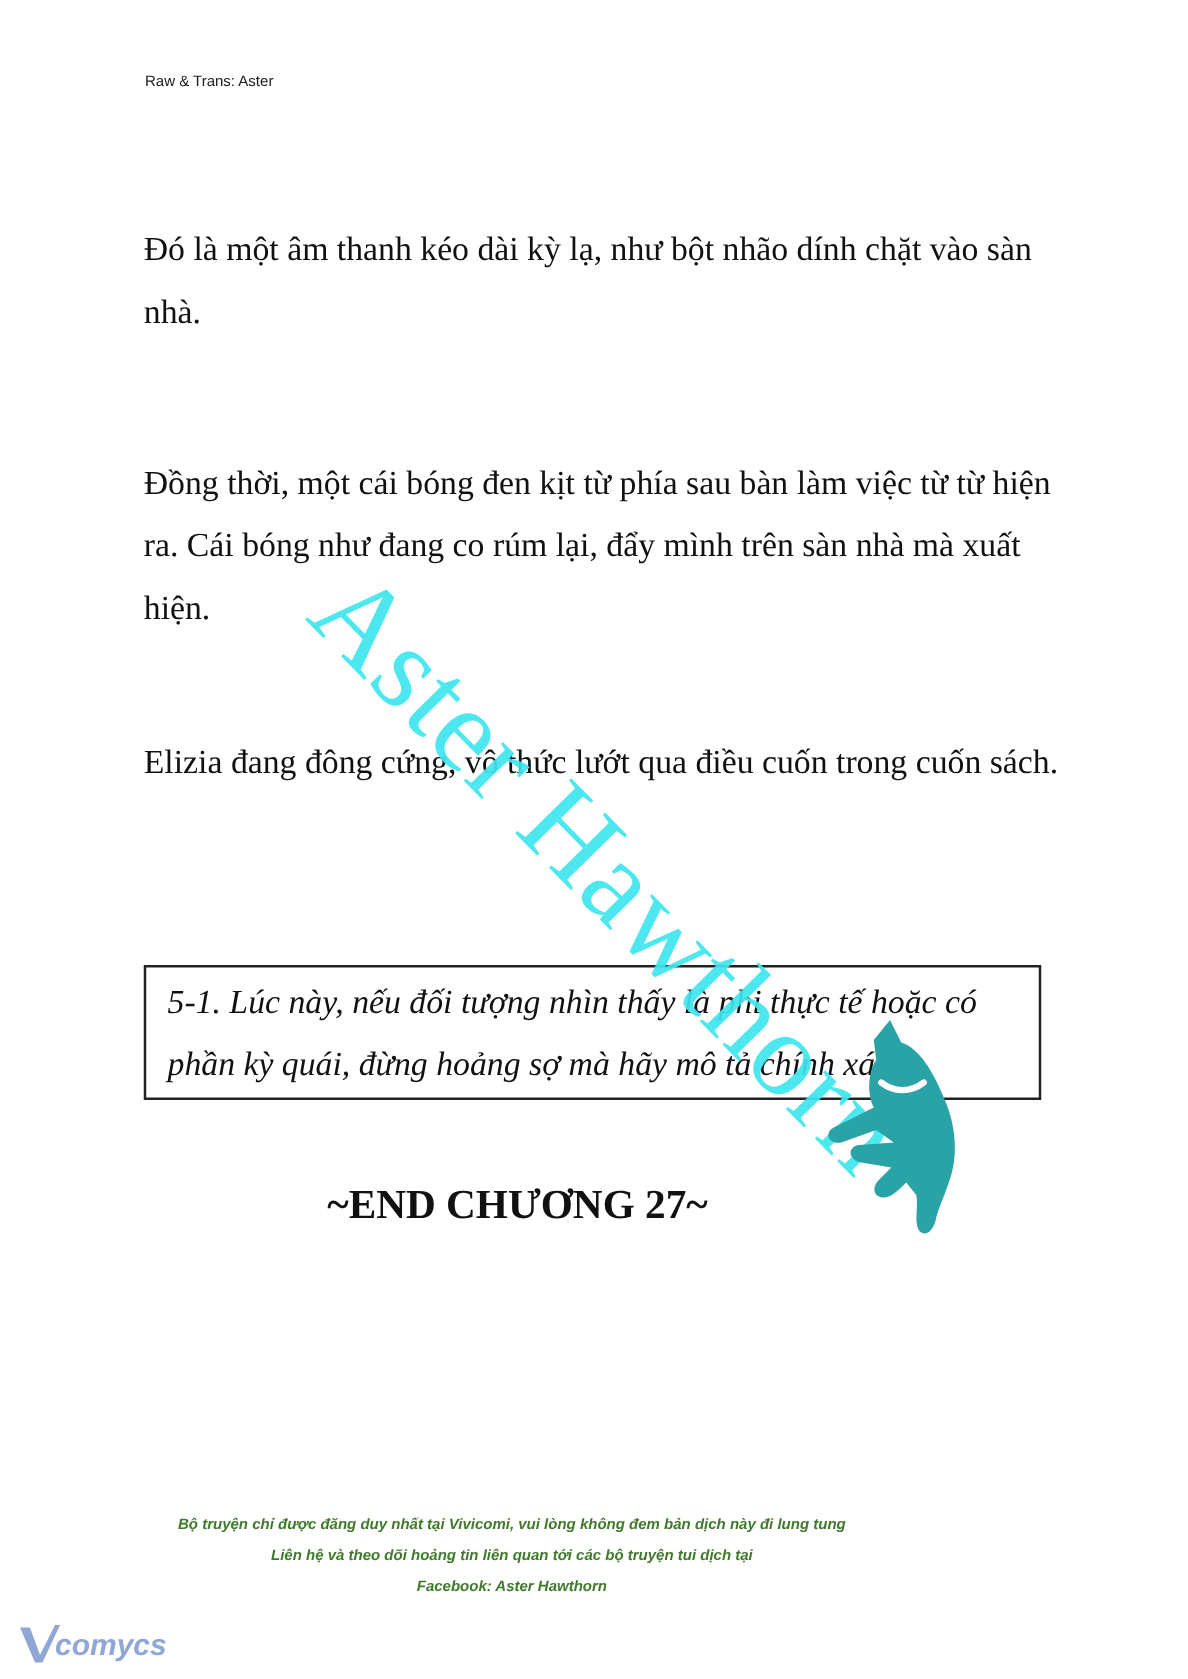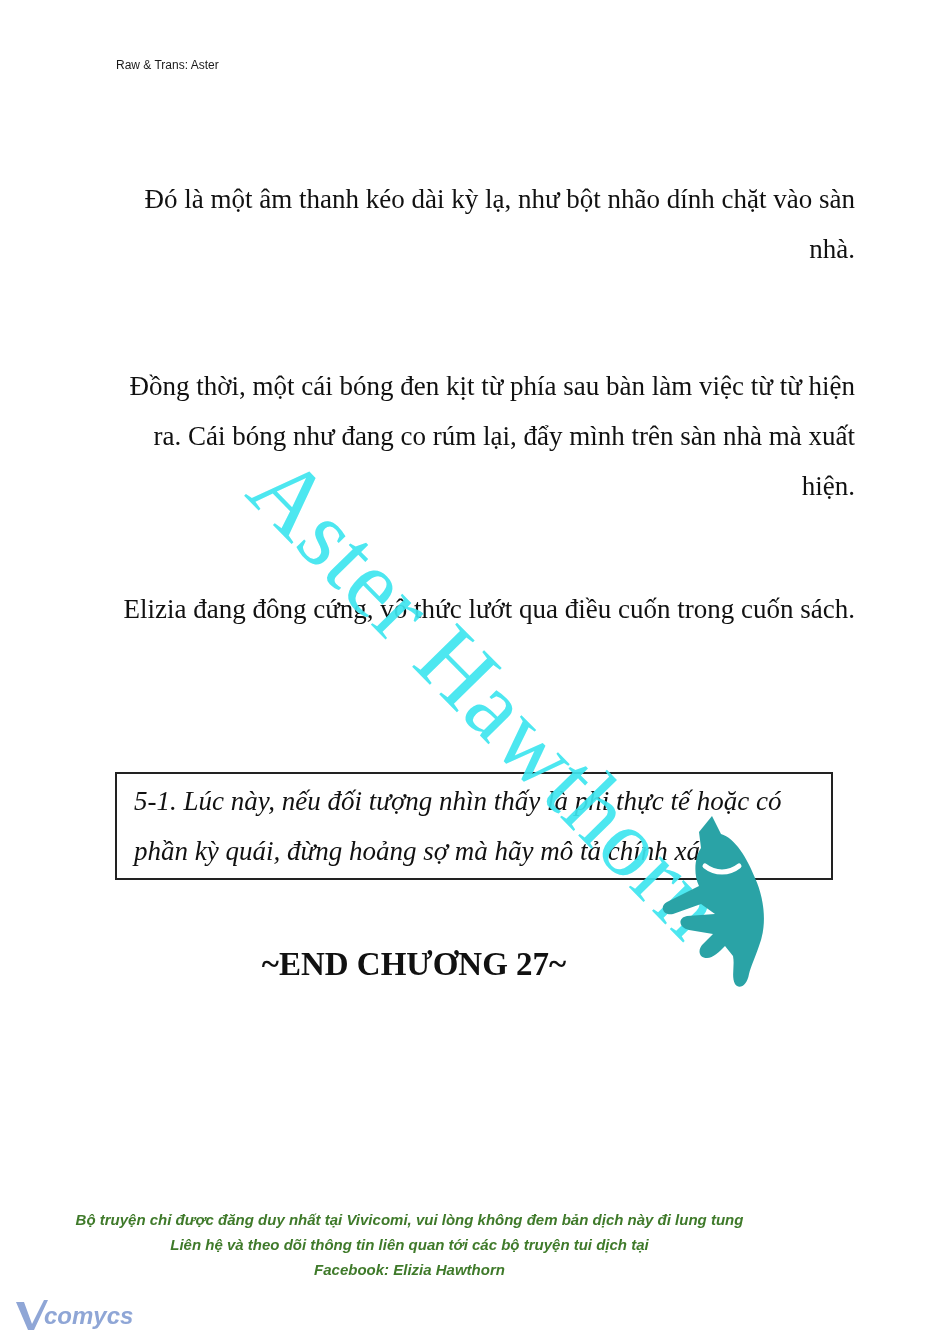--- a/index.html
+++ b/index.html
@@ -7,41 +7,41 @@
     width: 950px; height: 1343px; background: #ffffff;
     position: relative; overflow: hidden;
     font-family: "Liberation Serif", serif; color: #111111;
   }
   .header {
     position: absolute; left: 116px; top: 58px;
     font-family: "Liberation Sans", sans-serif; font-size: 12px; color: #1a1a1a;
   }
   .para {
     position: absolute; left: 115px; width: 740px;
-    font-size: 27px; line-height: 50px; margin: 0; text-align: right;
+    font-size: 27px; line-height: 50px; margin: 0;
   }
   .p1 { top: 174px; }
   .p2 { top: 361px; }
   .p3 { top: 584px; }
   .quote-box {
     position: absolute; left: 115px; top: 772px; width: 718px; height: 108px;
     border: 2px solid #222222; box-sizing: border-box;
   }
   .quote-text {
     position: absolute; left: 17px; top: 2px; width: 700px;
     font-style: italic; font-size: 27px; line-height: 50px; margin: 0;
   }
   .end-title {
     position: absolute; left: 0; width: 828px; top: 946px; text-align: center;
     font-weight: bold; font-size: 33px;
   }
   .footer {
     position: absolute; left: 0; width: 819px; top: 1207px; text-align: center;
     font-family: "Liberation Sans", sans-serif; font-style: italic; font-weight: bold;
-    font-size: 15px; line-height: 25px; color: #3f7a2a;
+    font-size: 12px; line-height: 25px; color: #3f7a2a;
   }
   .watermark {
     position: absolute; left: 110px; top: 570px;
     transform-origin: 0 50%; transform: rotate(45.5deg) translate(0, -220px);
     font-family: "DejaVu Serif", serif; font-size: 96px; color: #3ee6ef;
     white-space: nowrap; opacity: 0.92; letter-spacing: 1px;
     -webkit-text-stroke: 0; font-weight: normal;
     pointer-events: none;
   }
   .watermark span { font-family: "Liberation Serif", serif; font-weight: normal; }
@@ -67,20 +67,20 @@
 
 <svg class="cat" viewBox="0 0 130 185">
   <g fill="#2aa3a6">
     <path d="M57 8 L66 26 C80 30 92 50 100 70 C110 92 112 118 104 138 C100 150 96 158 94 166 C92 178 84 182 80 176 C76 168 80 158 78 148 L70 138 C64 144 58 150 52 150 C44 150 42 142 48 136 L58 126 L34 122 C24 120 22 110 32 108 L60 106 L46 96 L18 106 C8 108 4 98 12 94 L44 78 C38 66 40 48 46 40 L44 24 Z"></path>
   </g>
   <path d="M50 58 C60 66 74 66 84 58" stroke="#ffffff" stroke-width="5" fill="none" stroke-linecap="round"></path>
 </svg>
 
 <div class="footer">
   <div>Bộ truyện chỉ được đăng duy nhất tại Vivicomi, vui lòng không đem bản dịch này đi lung tung</div>
-  <div>Liên hệ và theo dõi thông tin liên quan tới các bộ truyện tui dịch tại</div>
-  <div>Facebook: Elizia Hawthorn</div>
+  <div>Liên hệ và theo dõi hoảng tin liên quan tới các bộ truyện tui dịch tại</div>
+  <div>Facebook: Aster Hawthorn</div>
 </div>
 
 <svg class="logo" viewBox="0 0 130 40">
   <path d="M2 6 L10 6 L18 28 L30 4 L34 4 L20 34 L14 34 Z" fill="#8fa6d6"></path>
   <text x="30" y="28" font-family="Liberation Sans, sans-serif" font-style="italic" font-weight="bold" font-size="24" fill="#8fa6d6">comycs</text>
 </svg>
 
 </body></html>

